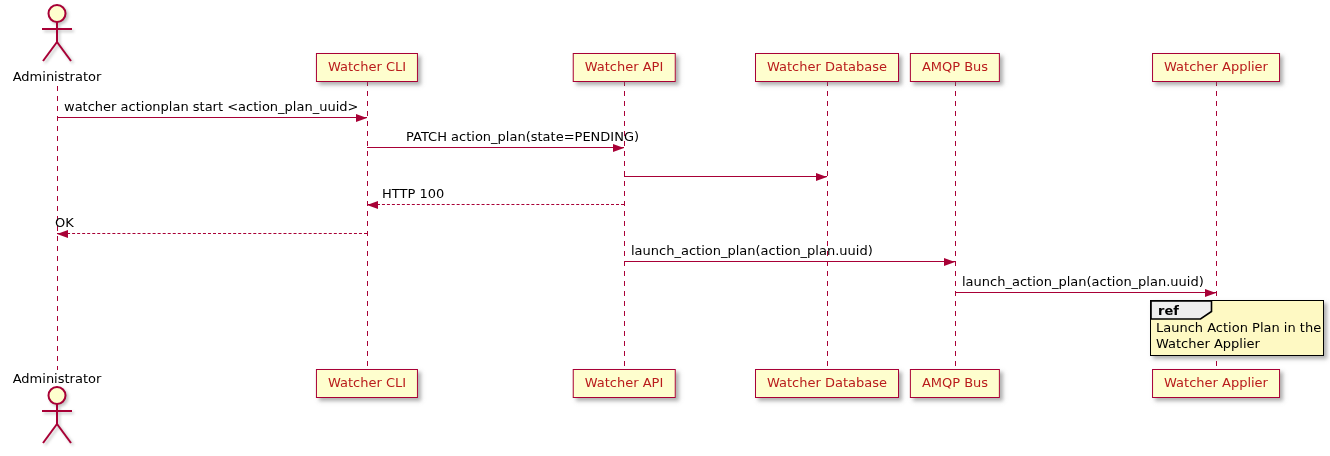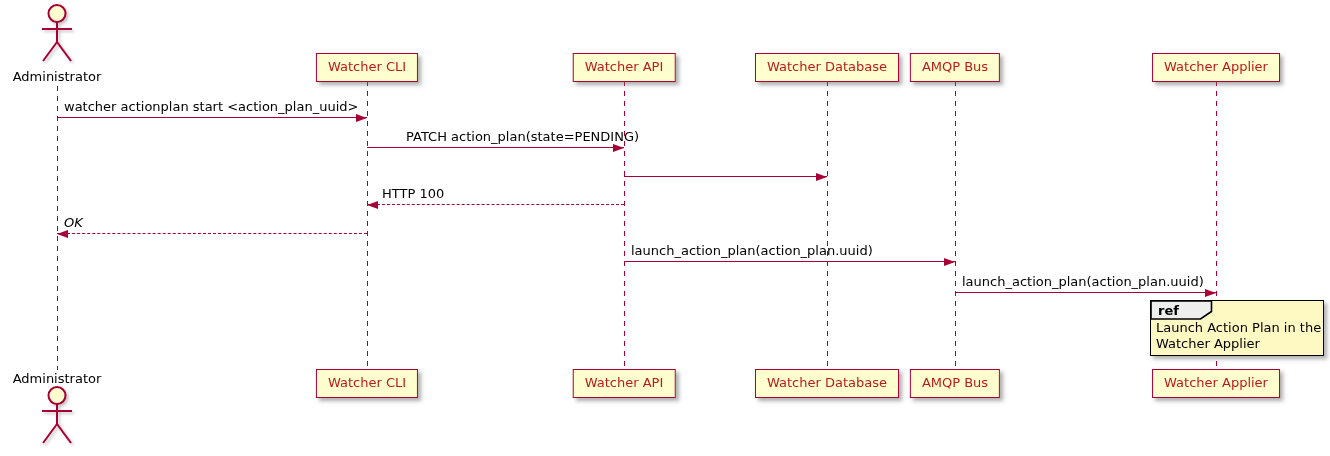--- a/index.html
+++ b/index.html
@@ -76,21 +76,21 @@
     <div class="msg-line" style="left: 367px; top: 147px; width: 257px; border-top: 1.5px solid rgb(168, 0, 54);"></div>
     <div class="arrow-r" style="left: 613px; top: 144px; border-left-color: rgb(168, 0, 54);"></div>
     <div class="msg-label" style="left: 382px; top: 130px; margin-left: 24px;">PATCH action_plan(state=PENDING)</div>
     <div class="msg-line" style="left: 624px; top: 176px; width: 203px; border-top: 1.5px solid rgb(168, 0, 54);"></div>
     <div class="arrow-r" style="left: 816px; top: 173px; border-left-color: rgb(168, 0, 54);"></div>
     <div class="msg-line" style="left: 367px; top: 204px; width: 257px; border-top: 1.5px dashed rgb(168, 0, 54);"></div>
     <div class="arrow-l" style="left: 367px; top: 201px; border-right-color: rgb(168, 0, 54);"></div>
     <div class="msg-label" style="left: 382px; top: 187px;">HTTP 100</div>
     <div class="msg-line" style="left: 57px; top: 233px; width: 310px; border-top: 1.5px dashed rgb(168, 0, 54);"></div>
     <div class="arrow-l" style="left: 57px; top: 230px; border-right-color: rgb(168, 0, 54);"></div>
-    <div class="msg-label" style="left: 64px; top: 216px; font-style: italic;">OK</div>
+    <div class="msg-label" style="left: 55px; top: 216px;">OK</div>
     <div class="msg-line" style="left: 624px; top: 261px; width: 331px; border-top: 1.5px solid rgb(168, 0, 54);"></div>
     <div class="arrow-r" style="left: 944px; top: 258px; border-left-color: rgb(168, 0, 54);"></div>
     <div class="msg-label" style="left: 631px; top: 244px;">launch_action_plan(action_plan.uuid)</div>
     <div class="msg-line" style="left: 955px; top: 292px; width: 261px; border-top: 1.5px solid rgb(168, 0, 54);"></div>
     <div class="arrow-r" style="left: 1205px; top: 289px; border-left-color: rgb(168, 0, 54);"></div>
     <div class="msg-label" style="left: 962px; top: 275px;">launch_action_plan(action_plan.uuid)</div>
     <div class="pbox" style="left: 367px; top: 53px;">Watcher CLI</div>
     <div class="pbox" style="left: 367px; top: 369px;">Watcher CLI</div>
     <div class="pbox" style="left: 624px; top: 53px;">Watcher API</div>
     <div class="pbox" style="left: 624px; top: 369px;">Watcher API</div>

